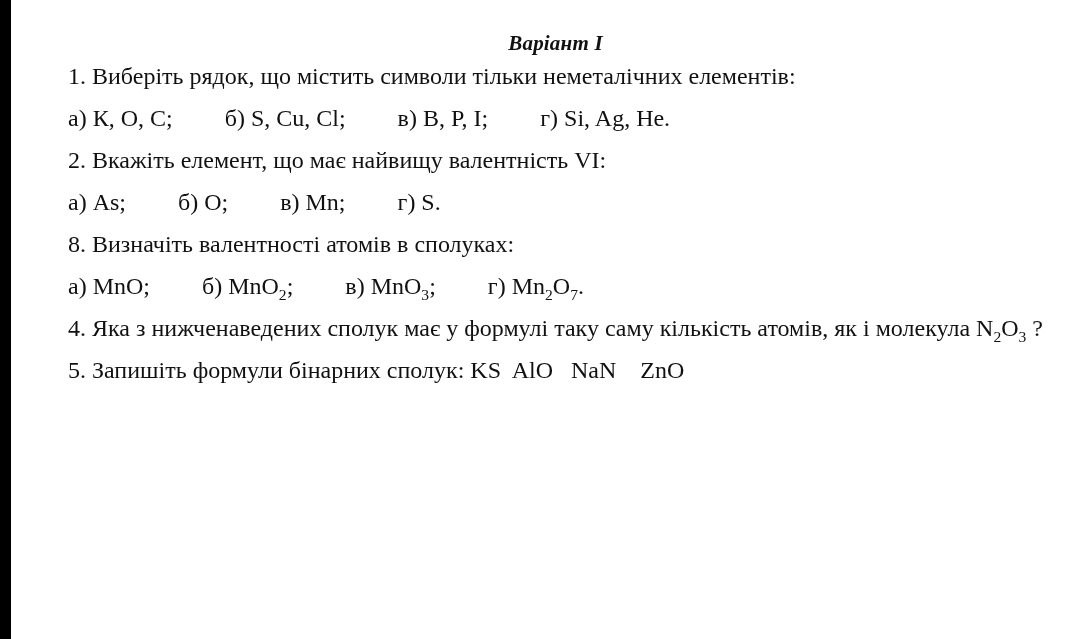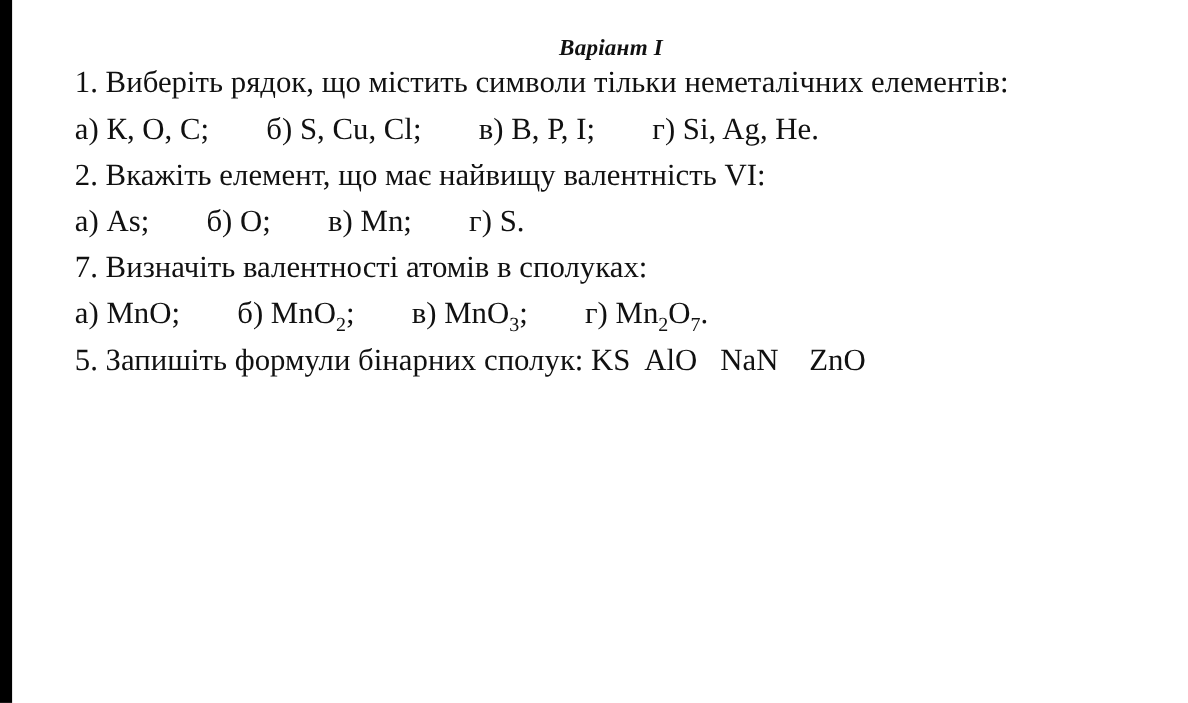--- a/index.html
+++ b/index.html
@@ -33,21 +33,21 @@
   .title {
     text-align: center;
     font-weight: bold;
     font-style: italic;
     font-size: 21px;
     line-height: 26px;
     margin-bottom: 8px;
     letter-spacing: 0.2px;
   }
   .line {
-    font-size: 28px;
+    font-size: 24px;
     line-height: 24px;
     margin-bottom: 18px;
     white-space: pre-wrap;
   }
   .options {
     display: flex;
     flex-direction: row;
     align-items: baseline;
     gap: 52px;
   }
@@ -78,27 +78,28 @@
     </div>
 
     <div class="line">2. Вкажіть елемент, що має найвищу валентність VI:</div>
     <div class="line options">
       <span>а) As;</span>
       <span>б) О;</span>
       <span>в) Mn;</span>
       <span>г) S.</span>
     </div>
 
-    <div class="line">7. Визначіть валентності атомів в сполуках:</div>
+    <div class="line">8. Визначіть валентності атомів в сполуках:</div>
     <div class="line options">
       <span>а) MnO;</span>
       <span>б) MnO<sub>2</sub>;</span>
       <span>в) MnO<sub>3</sub>;</span>
       <span>г) Mn<sub>2</sub>O<sub>7</sub>.</span>
     </div>
 
+    <div class="line">4. Яка з нижченаведених сполук має у формулі таку саму кількість атомів, як і молекула N<sub>2</sub>O<sub>3</sub> ?</div>
 
     <div class="line">5. Запишіть формули бінарних сполук: KS  AlO   NaN    ZnO</div>
 
 
 
   </div>
 </div>
 
 </body></html>

